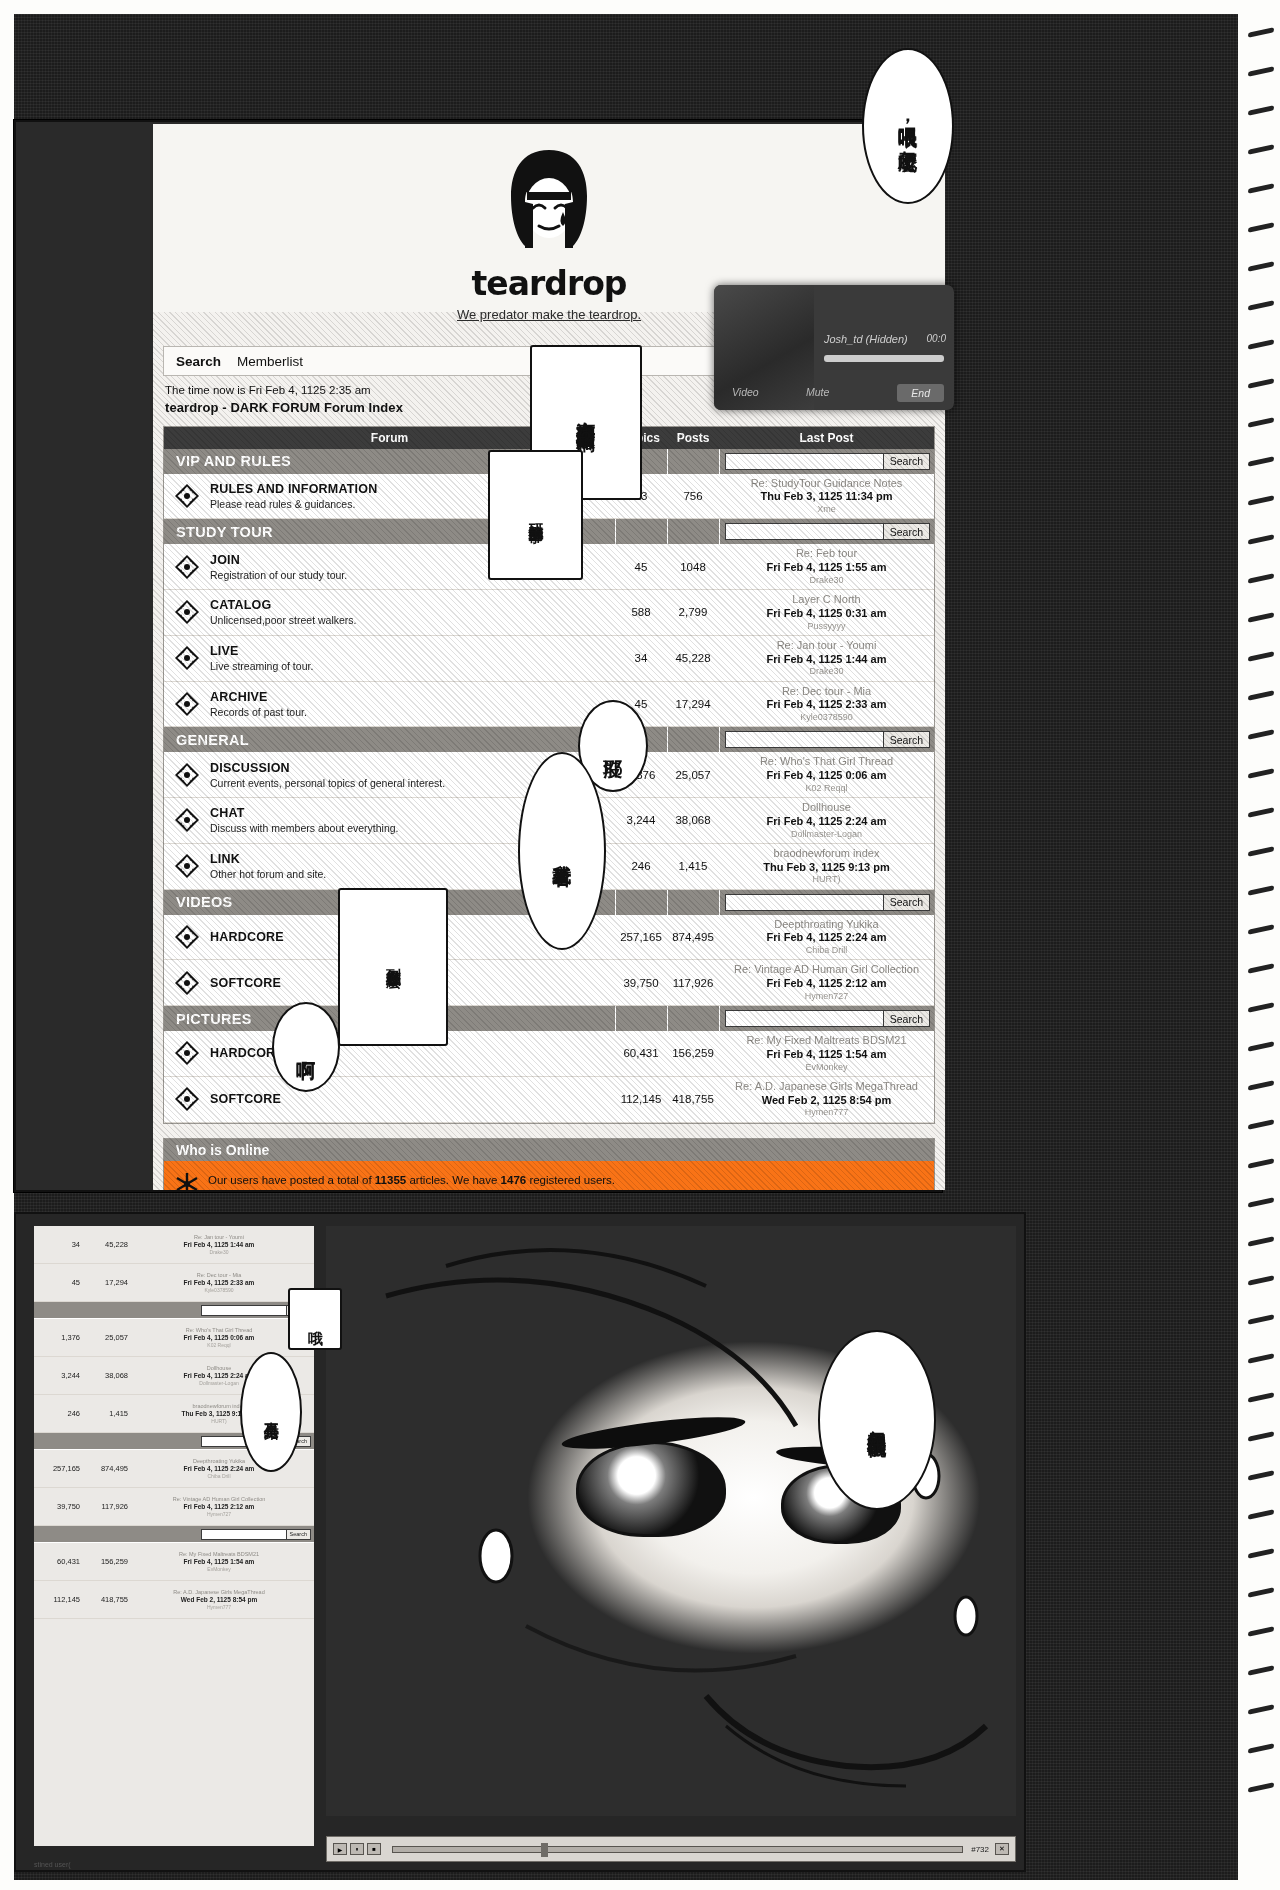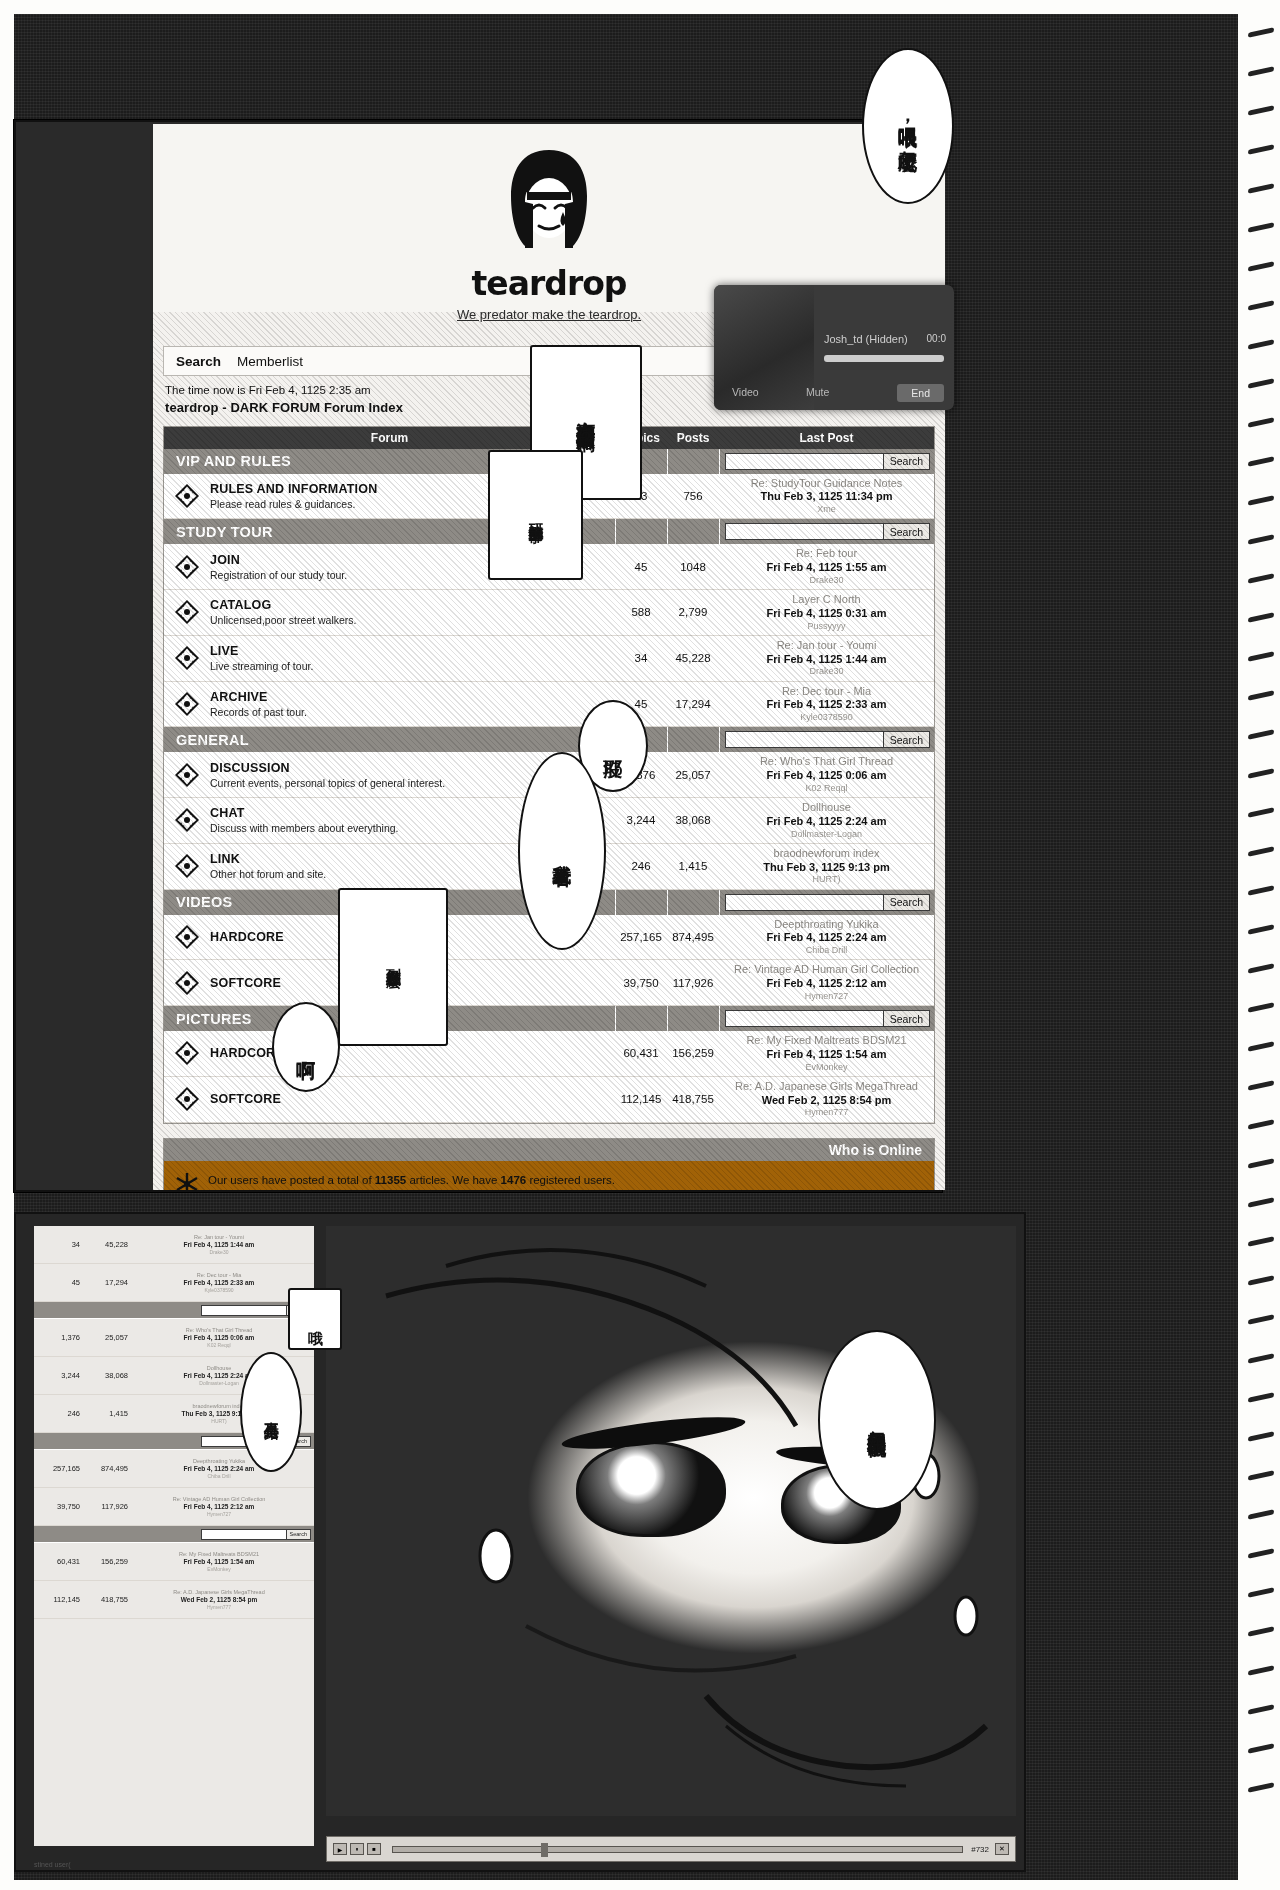--- a/index.html
+++ b/index.html
@@ -119,32 +119,33 @@
     justify-content:center; line-height:1.25; padding:3px 4px;
   }
   .fico { width:26px; height:26px; margin-right:10px; flex:none; }
   .ftxt .t { font-size:12.5px; font-weight:bold; color:#111; letter-spacing:.2px; }
   .ftxt .d { font-size:10.5px; color:#1d1d1d; margin-top:2px; }
   .lp-sub { font-size:11px; color:#8d8a85; }
   .lp-date { font-size:11px; font-weight:bold; color:#111; }
   .lp-user { font-size:9px; color:#9b9893; }
 
   
-  .wio { margin:14px 10px 0 10px; border:1px solid #9b9893; background:#a16207;text-align:right; }
+  .wio { margin:14px 10px 0 10px; border:1px solid #9b9893; background:#f97316; }
   .wio-head { background:#8e8b86; color:#fff; font-weight:bold; font-size:14px; padding:3px 12px; }
   .wio-body { display:flex; padding:10px 12px 14px 10px; }
   .wio-ico { width:26px; height:26px; margin-right:8px; flex:none; }
   .wio-lines { font-size:11.5px; line-height:1.7; color:#111; }
   .wio-lines b { font-weight:bold; }
 
   
   #videocall {
     position:absolute; left:698px; top:163px; width:240px; height:125px;
     background:#3a3a3a; border-radius:7px; overflow:hidden;
     box-shadow:0 0 8px rgba(0,0,0,.6);
+    font-style:italic;
   }
   #videocall .vfeed {
     position:absolute; left:0; top:0; width:100px; height:125px;
     background:linear-gradient(150deg,#4a4a4a,#2a2a2a 60%,#3d3d3d);
   }
   #videocall .vname {
     position:absolute; left:110px; top:48px; font-size:11px; color:#cfcfcf;
   }
   #videocall .vtime { position:absolute; right:8px; top:48px; font-size:10px; color:#cfcfcf; }
   #videocall .vbar {

